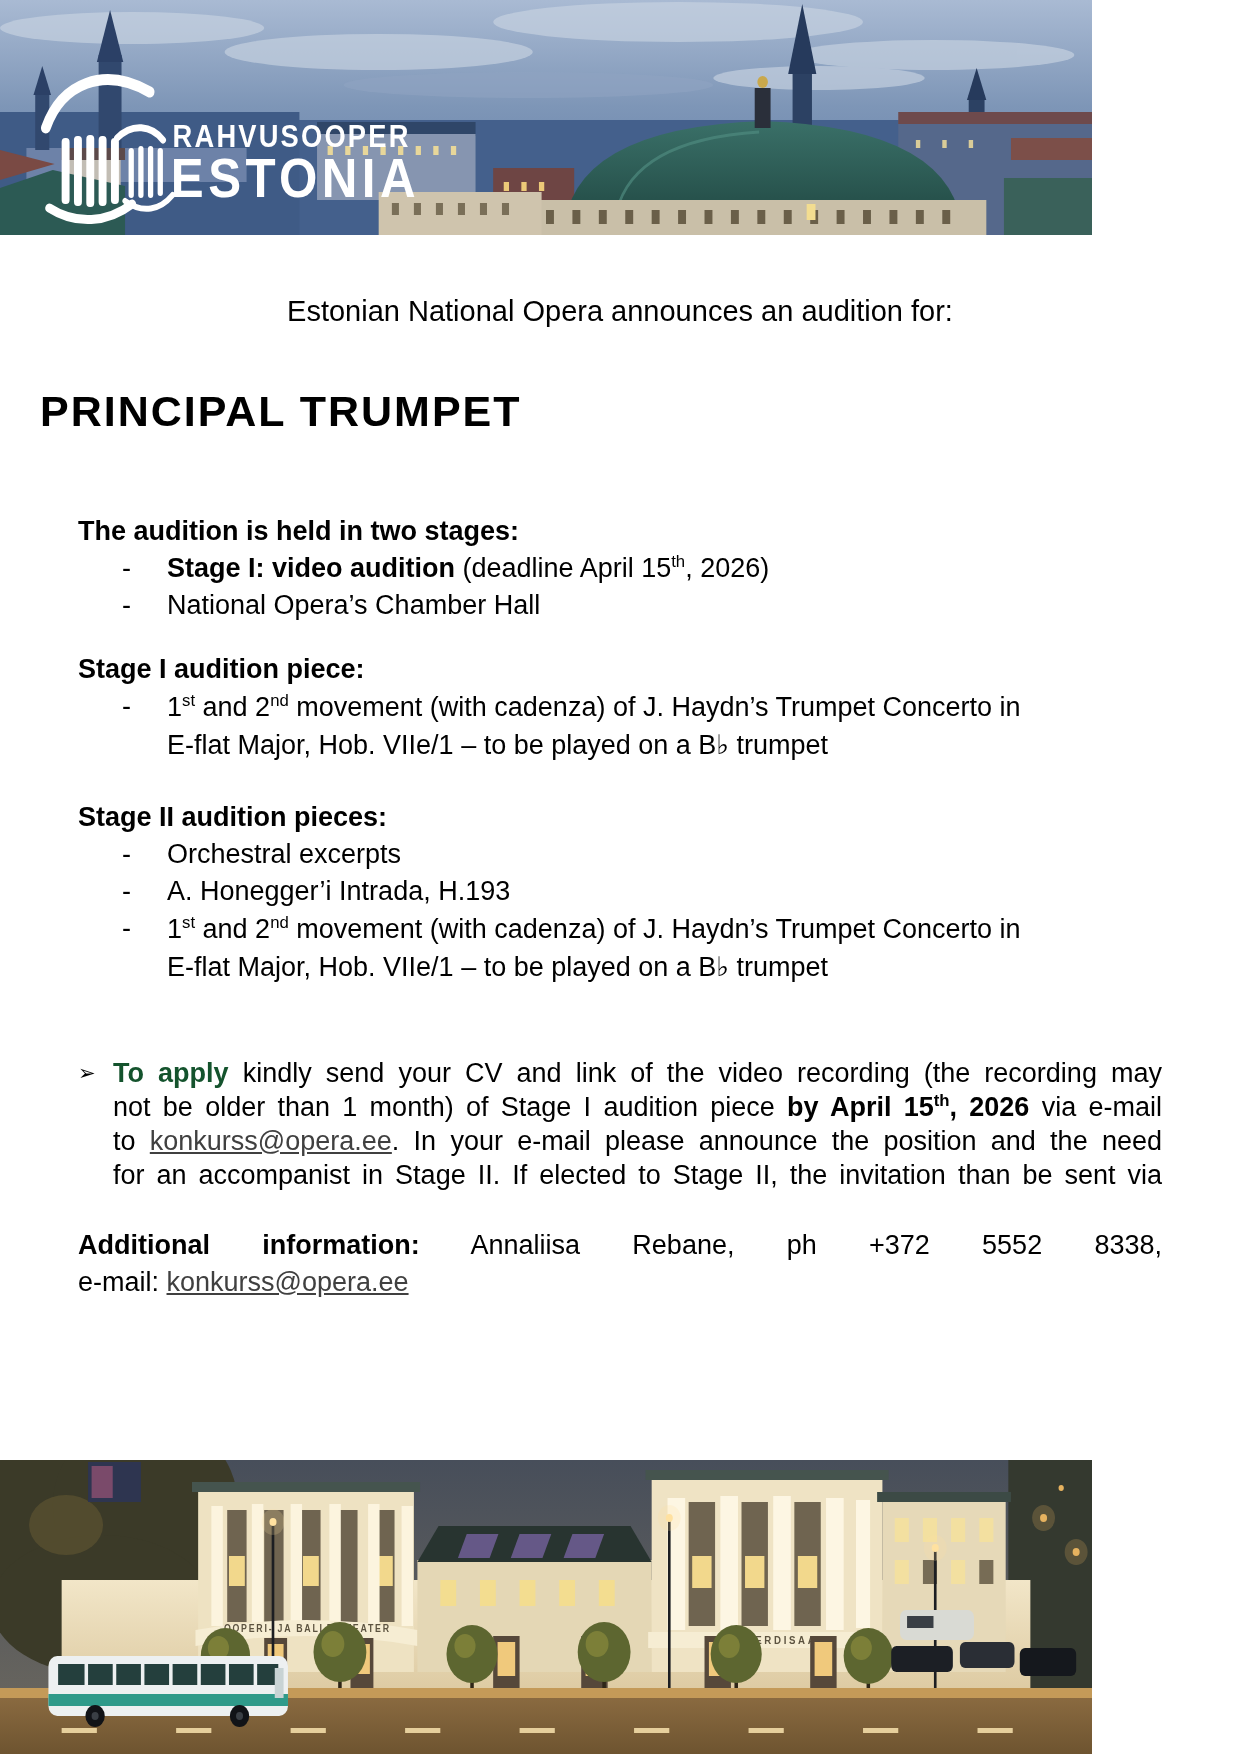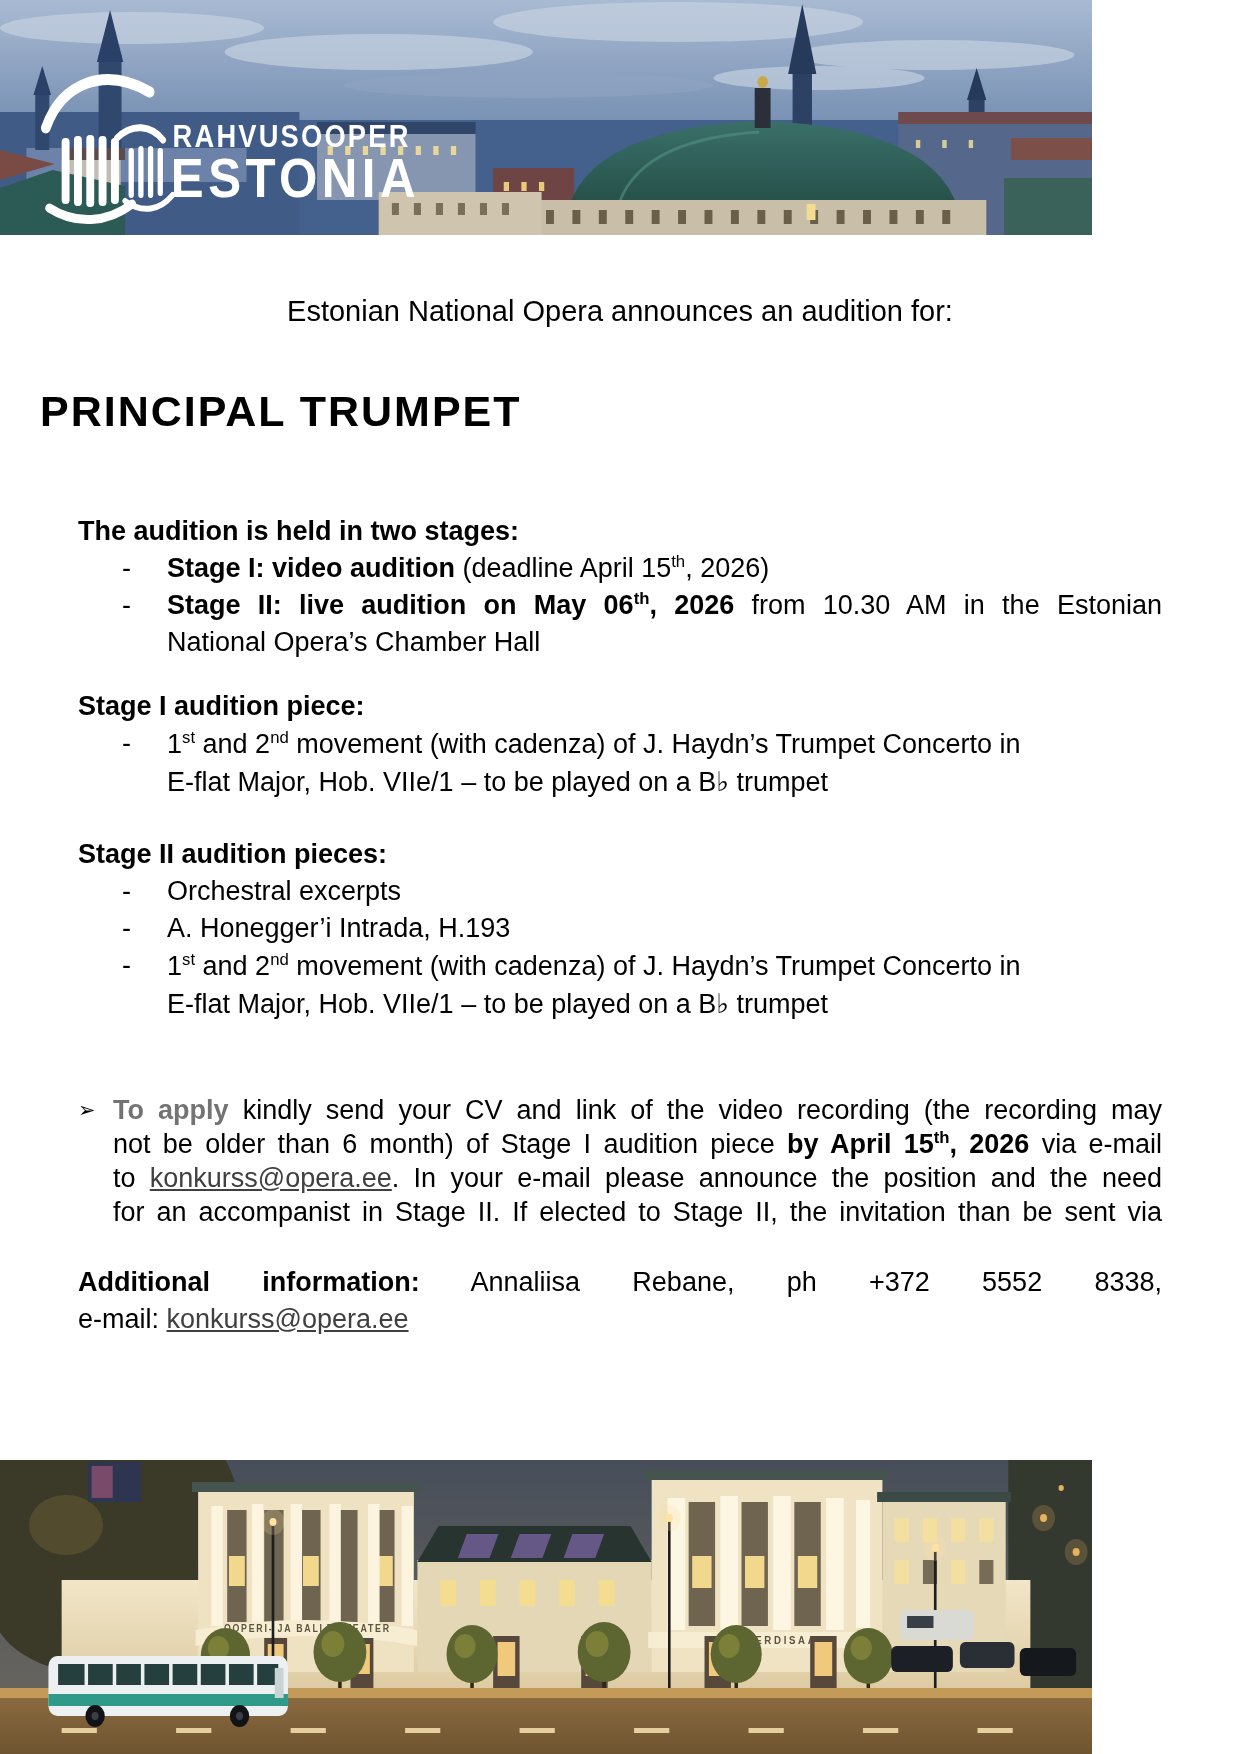--- a/index.html
+++ b/index.html
@@ -31,21 +31,21 @@
   .lh38 .line { line-height:38px; }
 
   .applyrow { display:flex; align-items:flex-start; }
   .applyrow .amarker { flex:0 0 35px; font-size:21px; line-height:34px; }
   .applyrow .atext { flex:1 1 auto; min-width:0; }
 
   .line { white-space:normal; }
   .jl { text-align:justify; text-align-last:justify; }
   .b { font-weight:bold; }
   .sup { font-size:62%; vertical-align:super; line-height:0; }
-  .blu { color:#737373; }
+  .blu { color:#14532d; }
   a.lnk { color:#404040; text-decoration:underline; cursor:pointer; }
 </style>
 </head>
 <body>
 
 <div class="page">
 
   <div class="photo photo-header">
     <svg viewBox="0 0 1240 235" preserveAspectRatio="none">
       <defs>
@@ -185,21 +185,20 @@
       <div class="h s-stages">The audition is held in two stages:</div>
       <div class="bullet">
         <span class="marker">-</span>
         <div class="btext">
           <div class="line"><span class="b">Stage I: video audition</span><span> (deadline April 15</span><span class="sup">th</span><span>, 2026)</span></div>
         </div>
       </div>
       <div class="bullet">
         <span class="marker">-</span>
         <div class="btext">
-          <div class="line jl"><span class="b">Stage II: live audition on May 06</span><span class="b sup">th</span><span class="b">, 2026</span><span> from 10.30 AM in the Estonian</span></div>
           <div class="line"><span>National Opera’s Chamber Hall</span></div>
         </div>
       </div>
 
       <div class="h s-stage1">Stage I audition piece:</div>
       <div class="bullet lh38">
         <span class="marker">-</span>
         <div class="btext">
           <div class="line"><span>1</span><span class="sup">st</span><span> and 2</span><span class="sup">nd</span><span> movement (with cadenza) of J. Haydn’s Trumpet Concerto in</span></div>
           <div class="line"><span>E-flat Major, Hob. VIIe/1 – to be played on a B♭ trumpet</span></div>
@@ -224,21 +223,21 @@
         <div class="btext">
           <div class="line"><span>1</span><span class="sup">st</span><span> and 2</span><span class="sup">nd</span><span> movement (with cadenza) of J. Haydn’s Trumpet Concerto in</span></div>
           <div class="line"><span>E-flat Major, Hob. VIIe/1 – to be played on a B♭ trumpet</span></div>
         </div>
       </div>
 
       <div class="applyrow s-apply">
         <span class="amarker">➢</span>
         <div class="atext">
           <div class="line jl"><span class="b blu">To apply</span><span> kindly send your CV and link of the video recording (the recording may</span></div>
-          <div class="line jl"><span>not be older than 6 month) of Stage I audition piece </span><span class="b">by April 15</span><span class="b sup">th</span><span class="b">, 2026</span><span> via e-mail</span></div>
+          <div class="line jl"><span>not be older than 1 month) of Stage I audition piece </span><span class="b">by April 15</span><span class="b sup">th</span><span class="b">, 2026</span><span> via e-mail</span></div>
           <div class="line jl"><span>to </span><a class="lnk" href="#">konkurss@opera.ee</a><span>. In your e-mail please announce the position and the need</span></div>
           <div class="line jl"><span>for an accompanist in Stage II. If elected to Stage II, the invitation than be sent via</span></div>
         </div>
       </div>
 
       <div class="s-add">
         <div class="line jl"><span class="b">Additional information:</span><span> Annaliisa Rebane, ph +372 5552 8338,</span></div>
         <div class="line"><span>e-mail: </span><a class="lnk" href="#">konkurss@opera.ee</a></div>
       </div>
 

